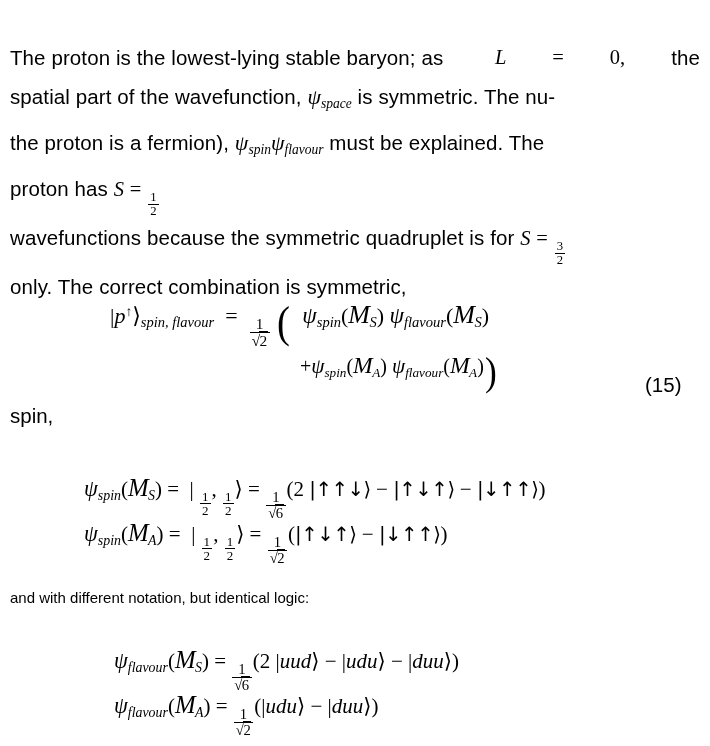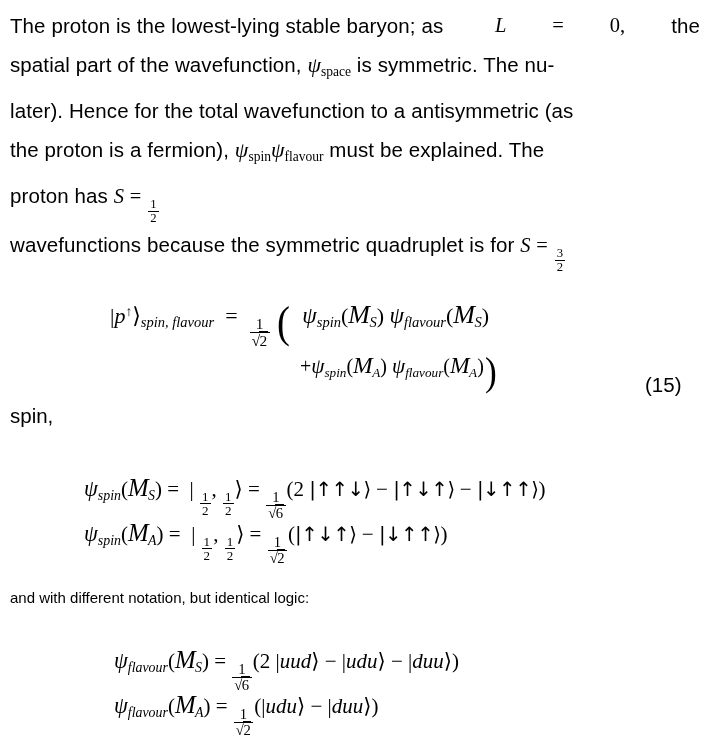--- a/index.html
+++ b/index.html
@@ -27,35 +27,36 @@
     letter-spacing: 0.1px;
   }
 
   
   .lineblock { display: block; white-space: nowrap; }
   .lineblock.just {
     display: flex;
     justify-content: space-between;
     white-space: nowrap;
   }
-  .lineblock.just > span { white-space: pre; }
+  .lineblock.just > span { white-space: pre; margin-top: 32px; }
 
   
   .math {
     font-family: "Liberation Serif", serif;
     font-style: italic;
   }
   .mathup {
     font-family: "Liberation Serif", serif;
     font-style: normal;
   }
   .sub {
     font-size: 0.66em;
     vertical-align: -0.28em;
     font-family: "Liberation Serif", serif;
+    font-style: italic;
     letter-spacing: 0;
   }
   .sup {
     font-size: 0.62em;
     vertical-align: 0.50em;
     font-style: normal;
   }
   .psi {
     font-family: "Liberation Serif", serif;
     font-style: italic;
@@ -157,42 +158,42 @@
     <span class="op">=</span>
     <span class="mathup">0,</span>
     <span>the</span>
   </div>
 
   <div class="lineblock">
     <span>spatial part of the wavefunction, </span><span class="psi">ψ</span><span class="sub">space</span><span> is symmetric. The nu-</span>
   </div>
 
 
-  <div class="lineblock">
-    <span>later). Hence for the total wavefunction to a antisymmetric (as</span>
-  </div>
 
   <div class="lineblock">
     <span>the proton is a fermion), </span><span class="psi">ψ</span><span class="sub">spin</span><span class="psi">ψ</span><span class="sub">flavour</span><span> must be explained. The</span>
   </div>
 
   <div class="lineblock">
     <span>proton has </span><span class="math">S</span>&nbsp;<span class="op">=</span>&nbsp;<span class="frac inl">
         <span class="num">1</span>
         <span class="den">2</span>
       </span>
   </div>
 
   <div class="lineblock">
     <span>wavefunctions because the symmetric quadruplet is for </span><span class="math">S</span>&nbsp;<span class="op">=</span>&nbsp;<span class="frac inl">
         <span class="num">3</span>
         <span class="den">2</span>
       </span>
   </div>
 
+  <div class="lineblock">
+    <span>only. The correct combination is symmetric,</span>
+  </div>
 </div>
 
 <div class="block eqline" id="eq15">
   <span class="ket">|</span><span class="math">p</span><span class="sup">↑</span><span class="ket">⟩</span><span class="sub">spin, flavour</span>&nbsp;&nbsp;<span class="op">=</span>&nbsp;&nbsp;<span class="frac">
       <span class="num">1</span>
       <span class="den sqrtwrap"><span class="rad">√</span><span class="radicand">2</span></span>
     </span>&nbsp;<span class="bigparen">(</span>&nbsp;&nbsp;<span class="psi">ψ</span><span class="sub">spin</span><span class="op">(</span><span class="scriptM">M</span><span class="sub">S</span><span class="op">)</span>&nbsp;<span class="psi">ψ</span><span class="sub">flavour</span><span class="op">(</span><span class="scriptM">M</span><span class="sub">S</span><span class="op">)</span>
 </div>
 
 <div class="block eqline" id="eq15-line2">

